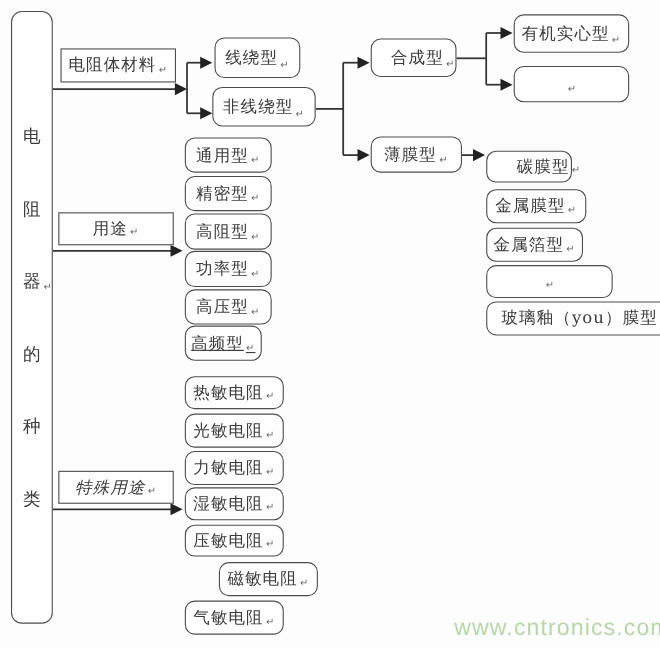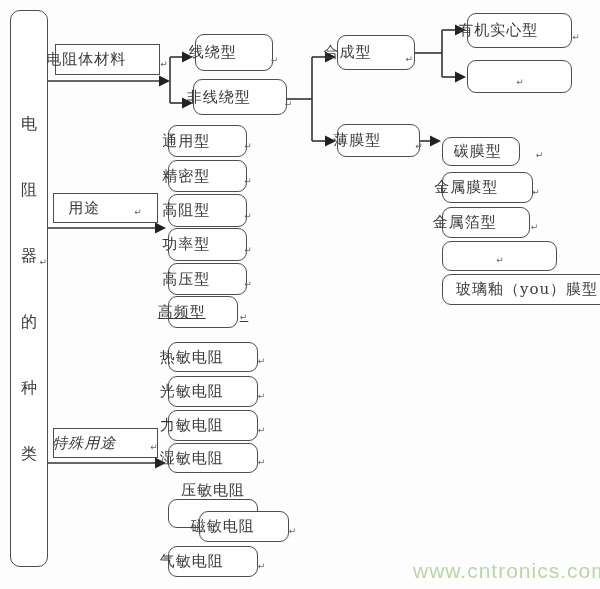--- a/index.html
+++ b/index.html
@@ -8,21 +8,20 @@
     background:#fdfdfd;
     font-family:"DejaVu Serif","Liberation Serif",serif;
     color:#333;
   }
   .box{
     position:absolute;box-sizing:border-box;
     border:1.5px solid #4d4d4d;background:#fefefe;
     display:flex;align-items:center;justify-content:center;
     font-size:15px;letter-spacing:1px;color:#3a3a3a;
     white-space:nowrap;
-    gap:32px;
   }
   .round{border-radius:9px;}
   .rect{border-radius:0;}
   .rm{
     font-size:9px;color:#666;margin-left:2px;line-height:1;
     align-self:flex-end;padding-bottom:5px;
     font-family:"DejaVu Sans",sans-serif;
   }
   .root-box{
     position:absolute;left:10px;top:10px;width:38px;height:557px;
@@ -183,21 +182,21 @@
     <span class="rm">↵</span>
 </div>
 <div class="box round" style="left:168px;top:410px;width:90px;height:31px;">
   <span>力敏电阻</span>
     <span class="rm">↵</span>
 </div>
 <div class="box round" style="left:168px;top:443px;width:90px;height:30px;">
   <span>湿敏电阻</span>
     <span class="rm">↵</span>
 </div>
-<div class="box round" style="left:168px;top:499px;width:90px;height:29px;flex-direction:column;">
+<div class="box round" style="left:168px;top:477px;width:90px;height:29px;">
   <span>压敏电阻</span>
     <span class="rm">↵</span>
 </div>
 <div class="box round" style="left:168px;top:511px;width:90px;height:31px;margin-left:31px;">
   <span>磁敏电阻</span>
     <span class="rm">↵</span>
 </div>
 <div class="box round" style="left:168px;top:546px;width:90px;height:31px;">
   <span>气敏电阻</span>
     <span class="rm">↵</span>

